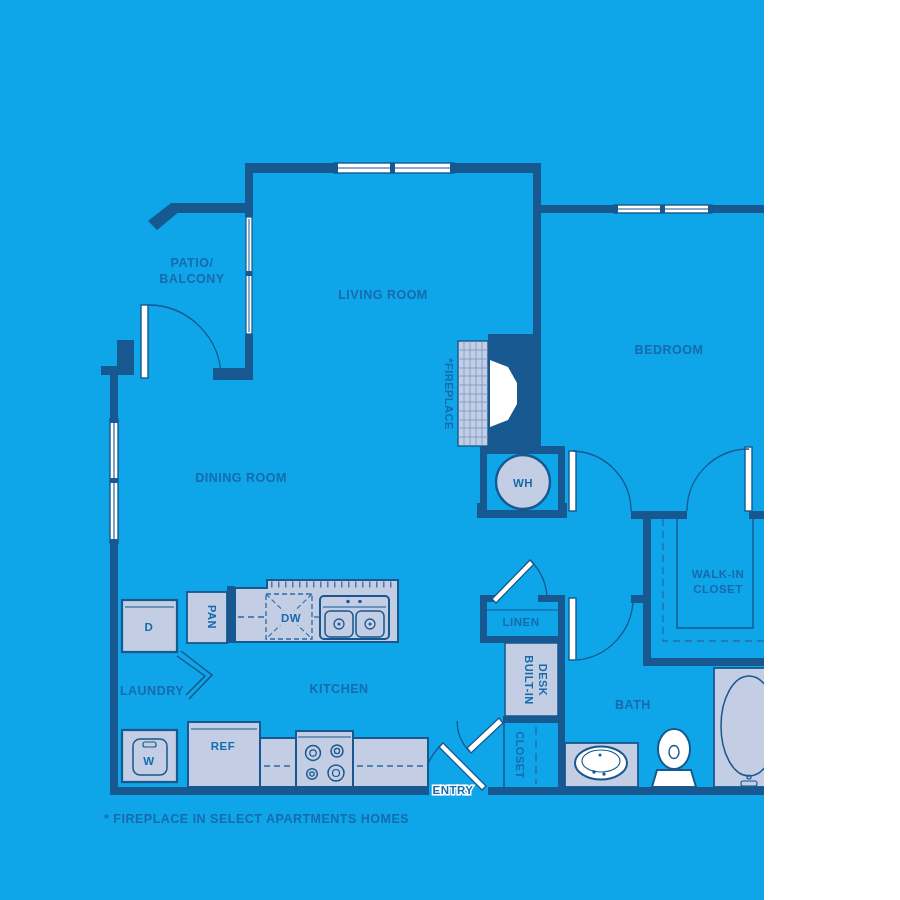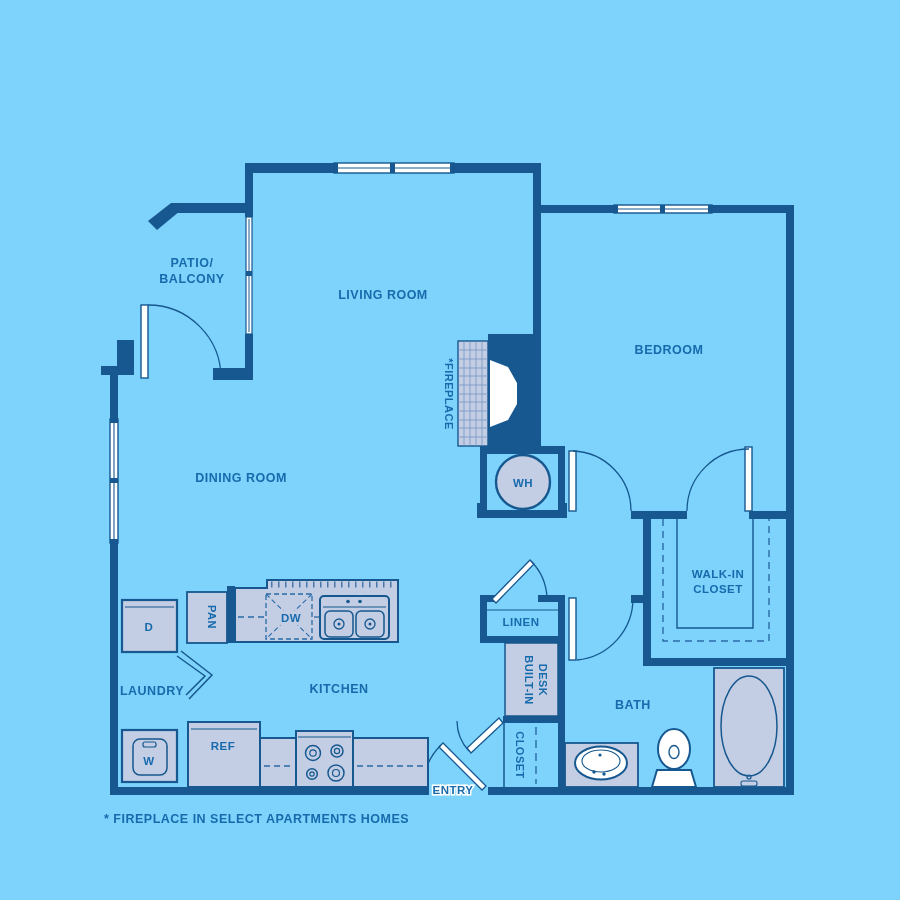--- a/index.html
+++ b/index.html
@@ -1,16 +1,16 @@
 <!DOCTYPE html>
 <html><head>
 <meta charset="utf-8">
 <style>
   html,body{margin:0;padding:0;background:#ffffff;}
-  .page{position:relative;width:900px;height:900px;background:#7dd3fc;overflow:hidden;
+  .page{position:relative;width:764px;height:900px;background:#0ea5e9;overflow:hidden;
         font-family:"Liberation Sans", sans-serif;}
   svg text{font-family:"Liberation Sans", sans-serif;font-weight:700;fill:#176BAD;letter-spacing:0.5px;}
   text.room{font-size:12.5px;}
   text.small{font-size:11.5px;}
   text.tiny{font-size:11px;}
   text.halo{paint-order:stroke;stroke:#ffffff;stroke-width:3px;}
   text.halo-fill{paint-order:stroke;stroke:#C3CDE3;stroke-width:3px;}
   .wall{fill:#16588F;}
   .thin{stroke:#16588F;fill:none;}
   .fillshape{fill:#C3CDE3;stroke:#16588F;}

